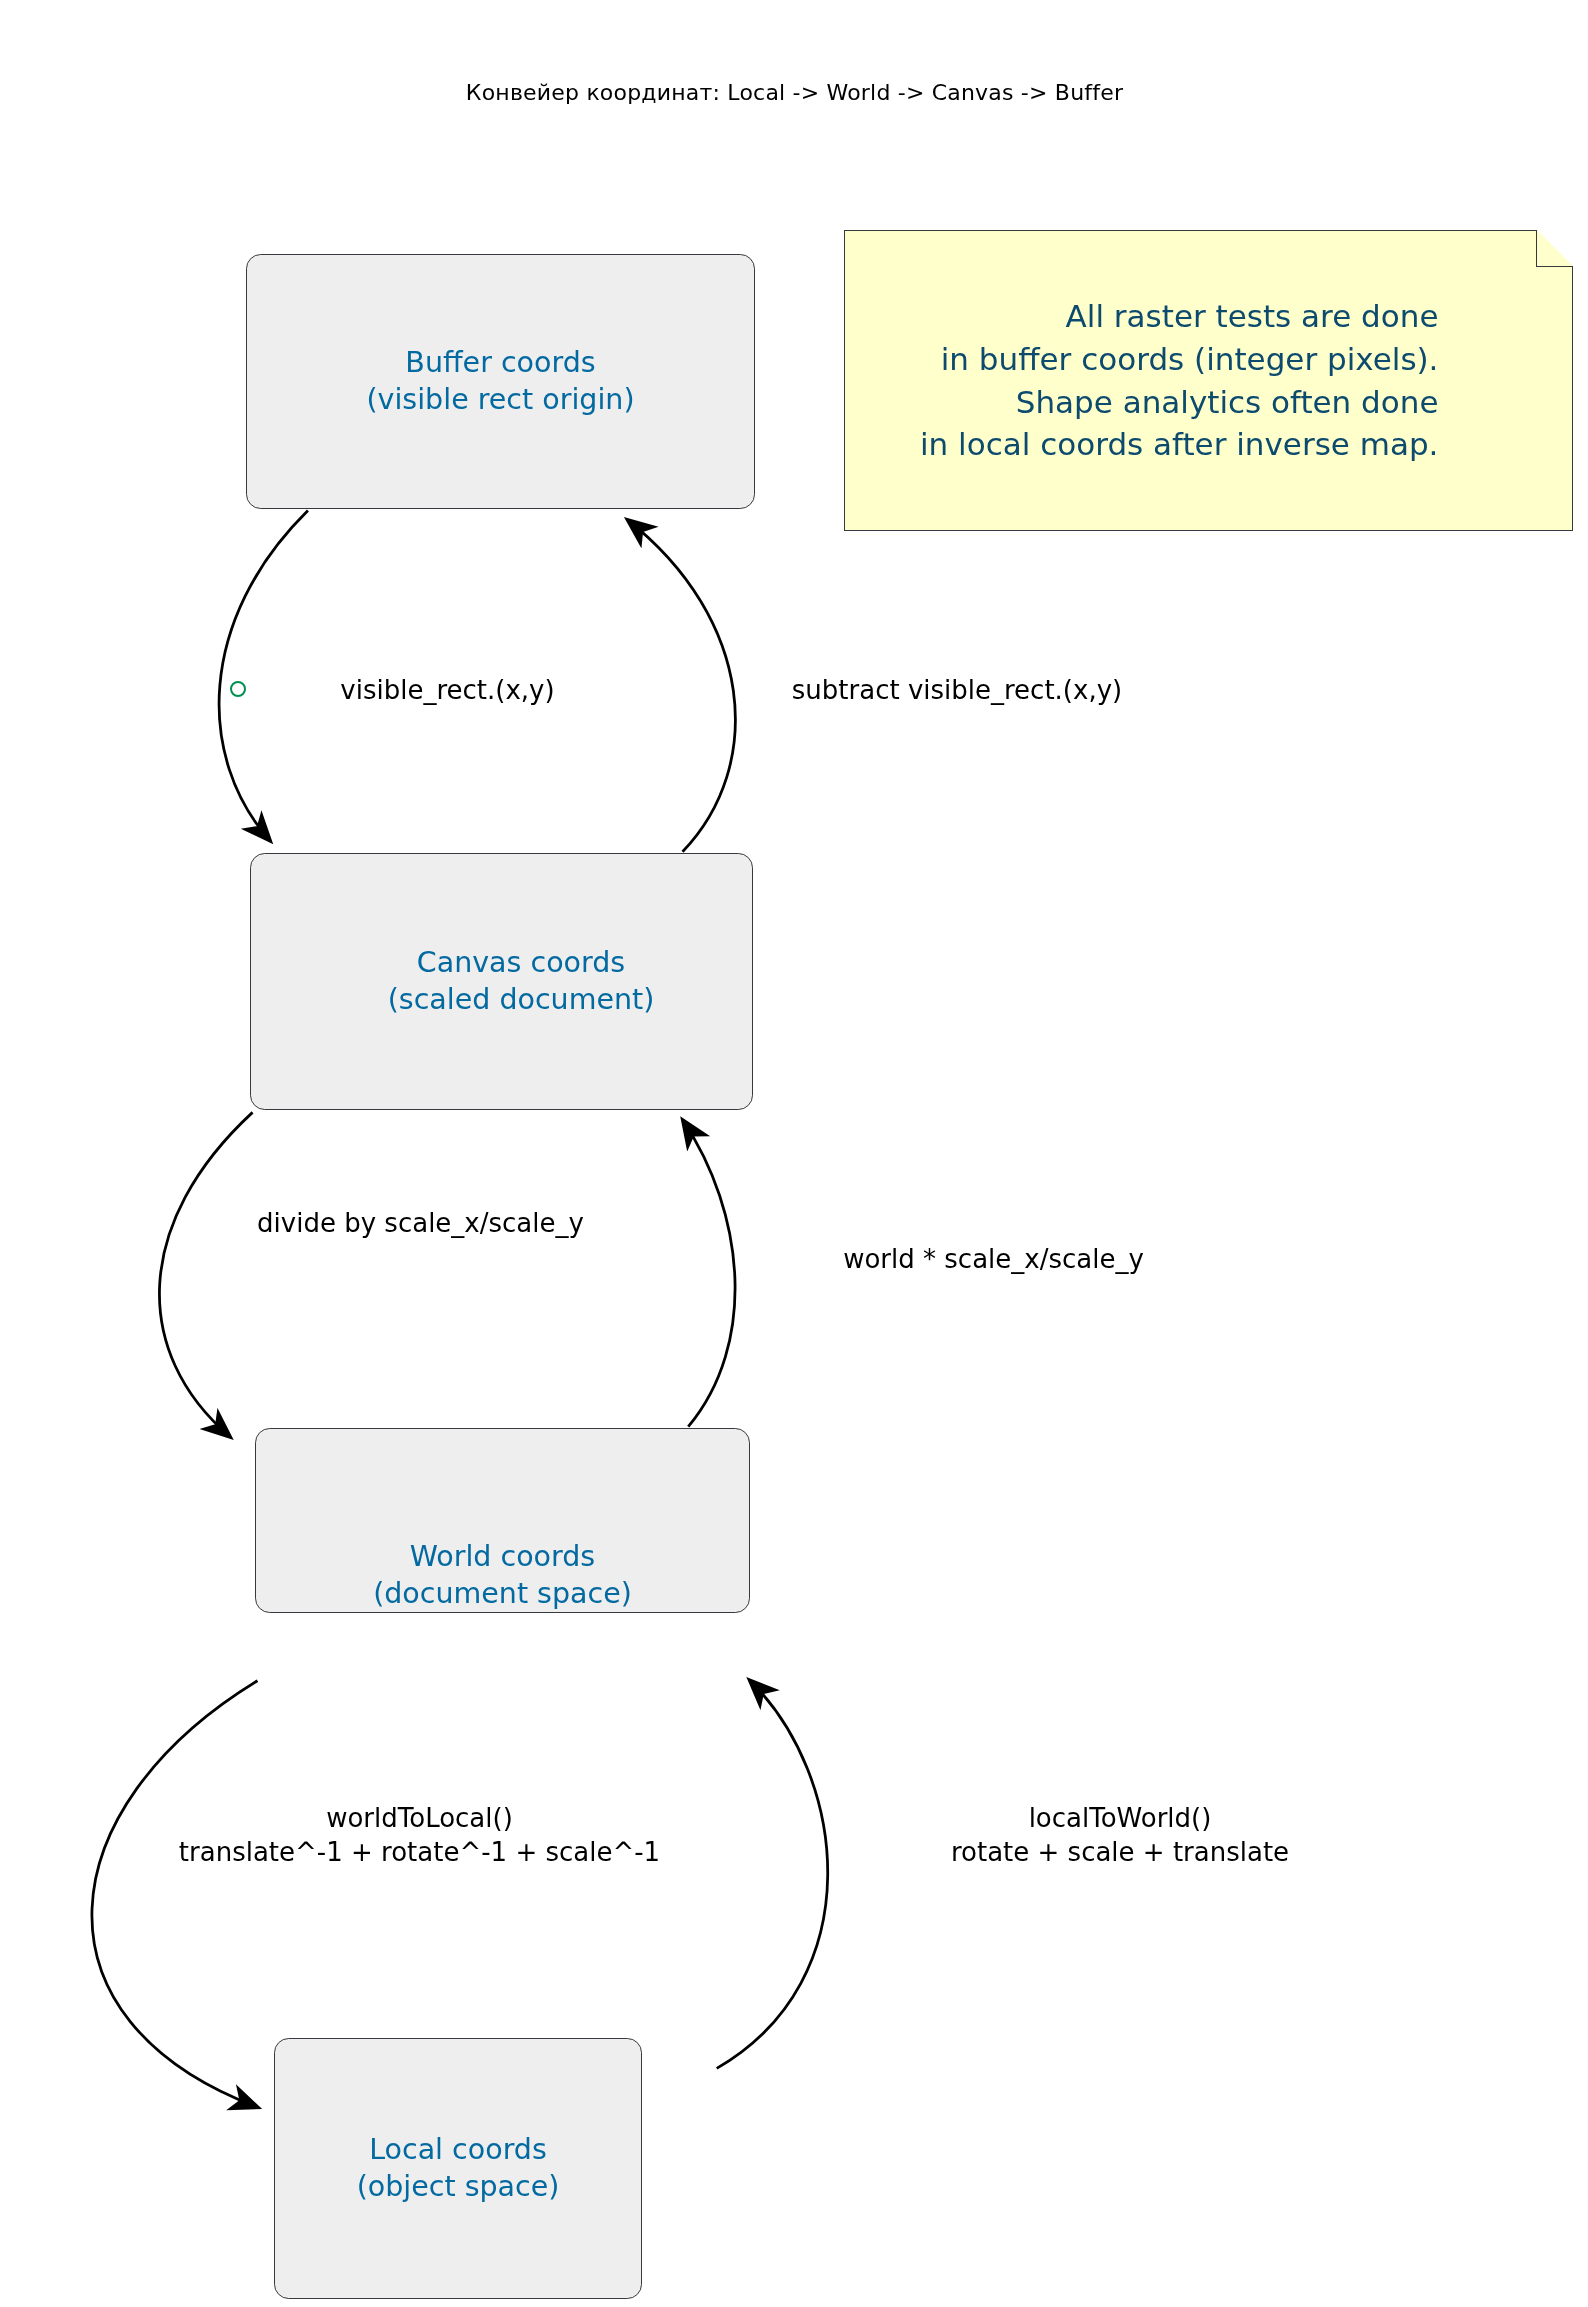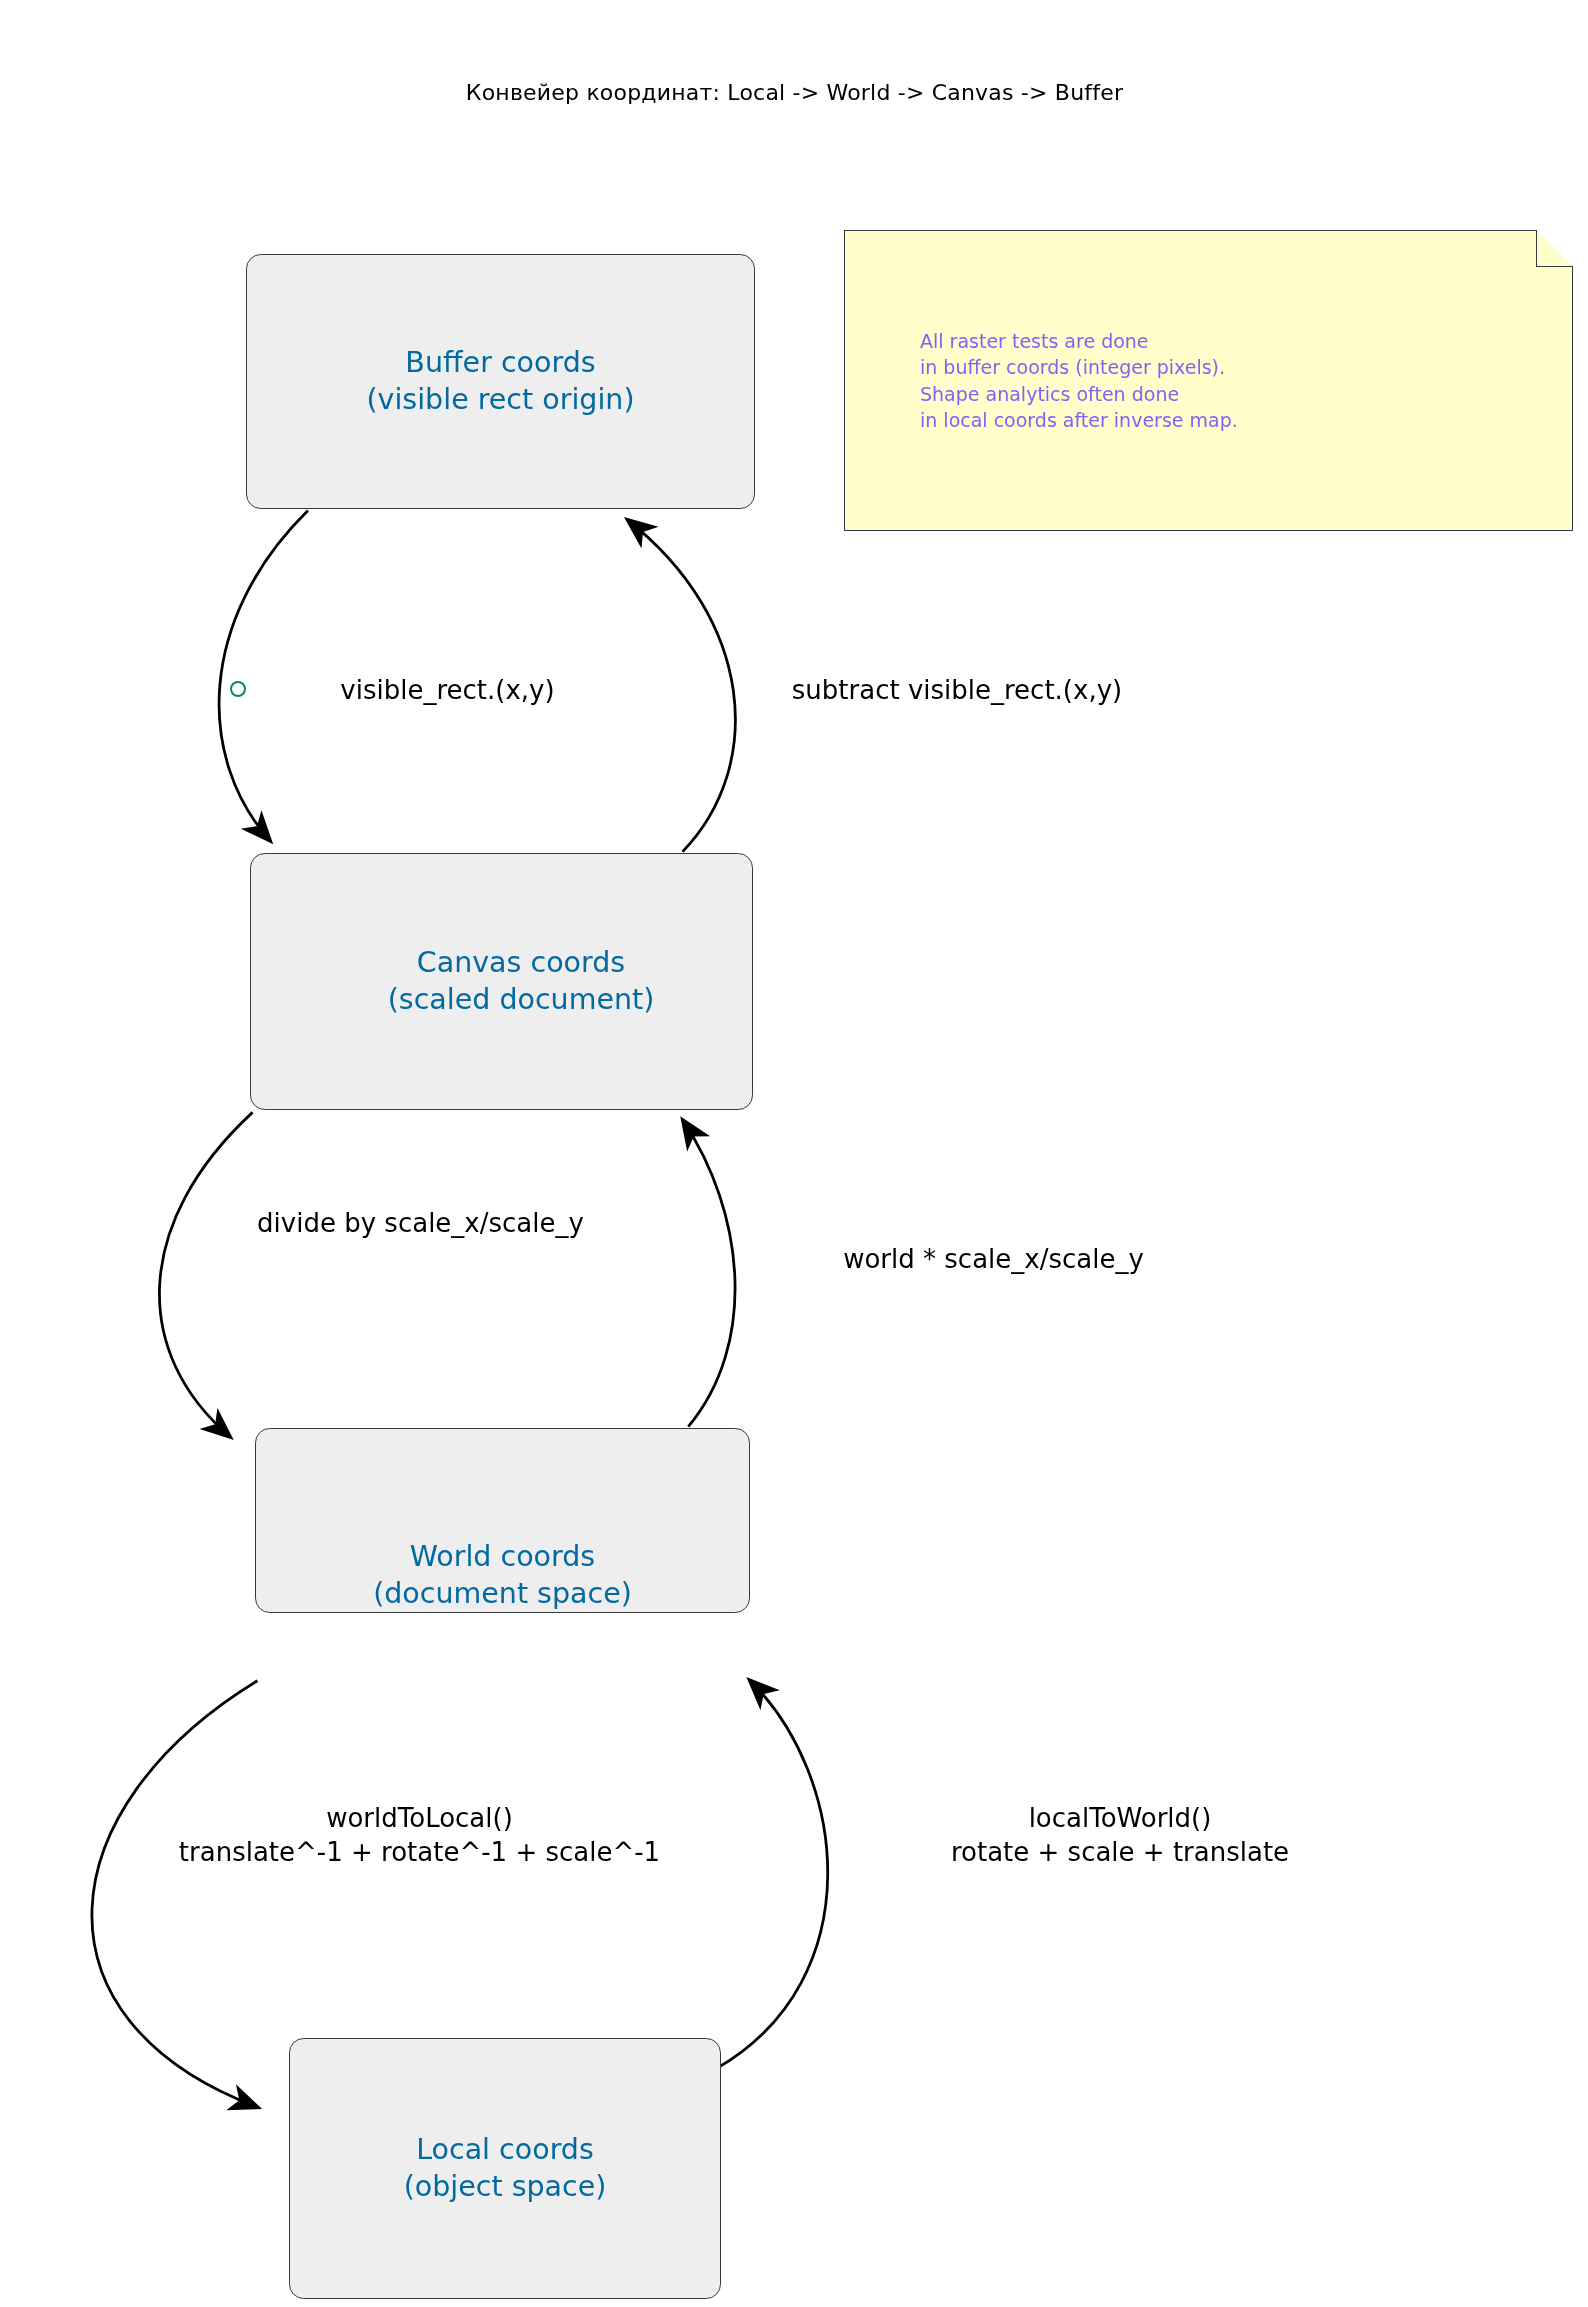--- a/index.html
+++ b/index.html
@@ -55,24 +55,25 @@
     white-space: pre-line;
   }
   .note-shape {
     position: absolute;
     box-sizing: border-box;
     background: #ffffcc;
     border: 1.2px solid #36393d;
     display: flex;
     align-items: center;
     justify-content: flex-start;
-    font-size: 19px;
+    font-size: 31px;
     line-height: 1.38;
-    color: #8b5cf6;
+    color: #0c4a6e;
     padding-left: 75px;
+    text-align: right;
   }
   .note-fold {
     position: absolute;
     right: -1.2px;
     top: -1.2px;
     width: 37px;
     height: 37px;
     background: #ffffcc;
     border-left: 1.2px solid #36393d;
     border-bottom: 1.2px solid #36393d;
@@ -144,21 +145,21 @@
   <div class="node-box" style="left:250px; top:853px; width:503px; height:257px;padding-left:39px;">
     <span class="node-label-inner">Canvas coords
 (scaled document)</span>
   </div>
 
   <div class="node-box" style="left:255px; top:1428px; width:495px; height:185px;align-items:flex-end;">
     <span class="node-label-inner">World coords
 (document space)</span>
   </div>
 
-  <div class="node-box" style="left:289px; top:2038px; width:432px; height:261px;">
+  <div class="node-box" style="left:274px; top:2038px; width:368px; height:261px;">
     <span class="node-label-inner">Local coords
 (object space)</span>
   </div>
 
   <div class="note-shape" style="left:844px; top:230px; width:729px; height:301px;">
     <div class="note-fold"></div>
     <span class="note-text-inner">All raster tests are done
 in buffer coords (integer pixels).
 Shape analytics often done
 in local coords after inverse map.</span>

